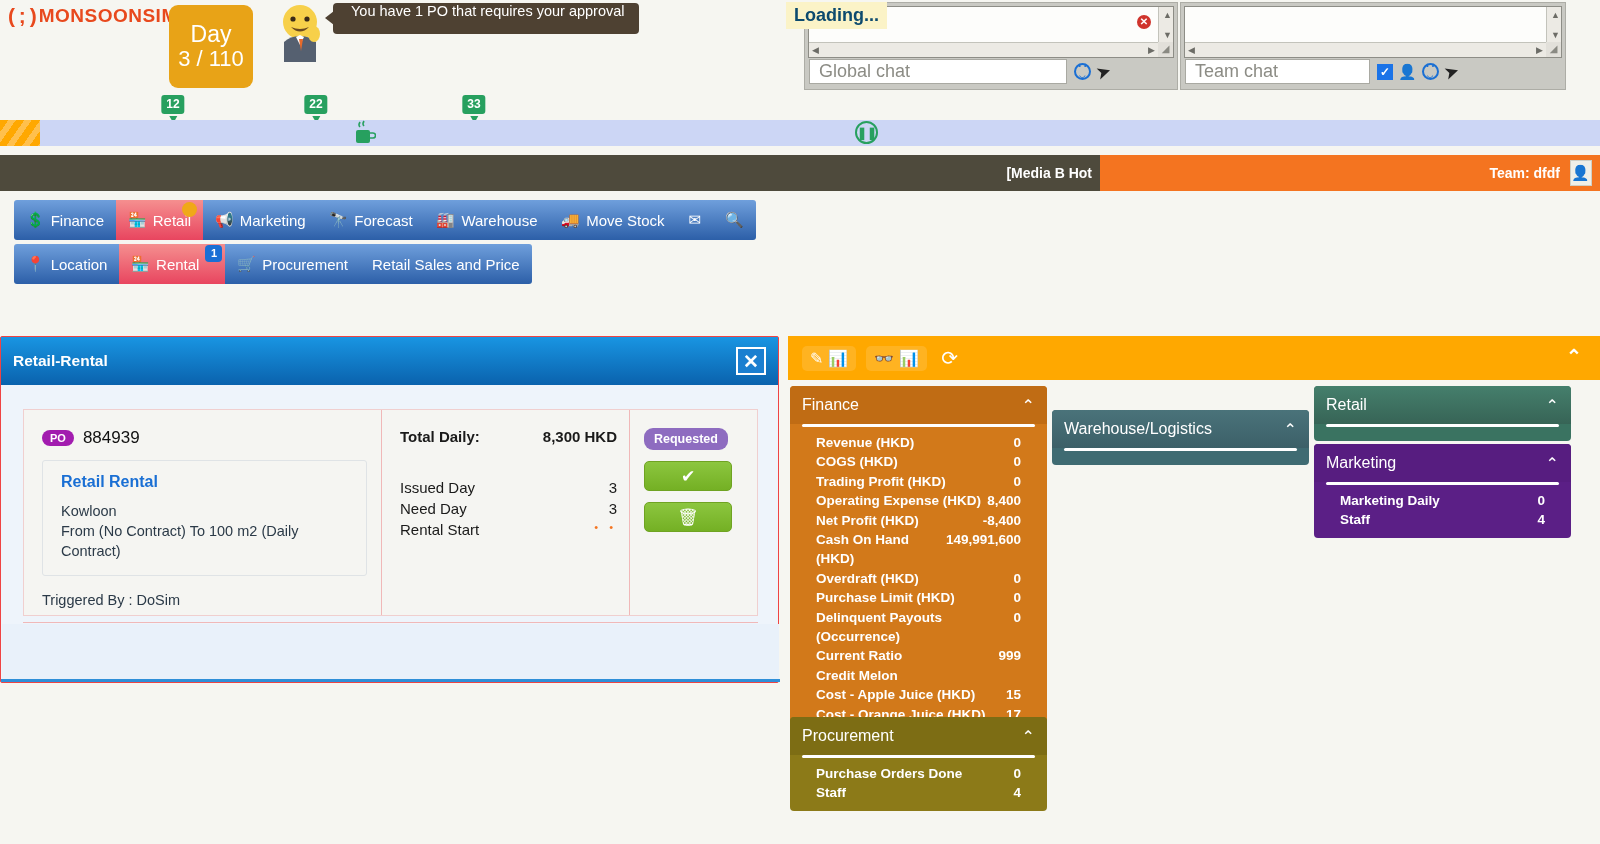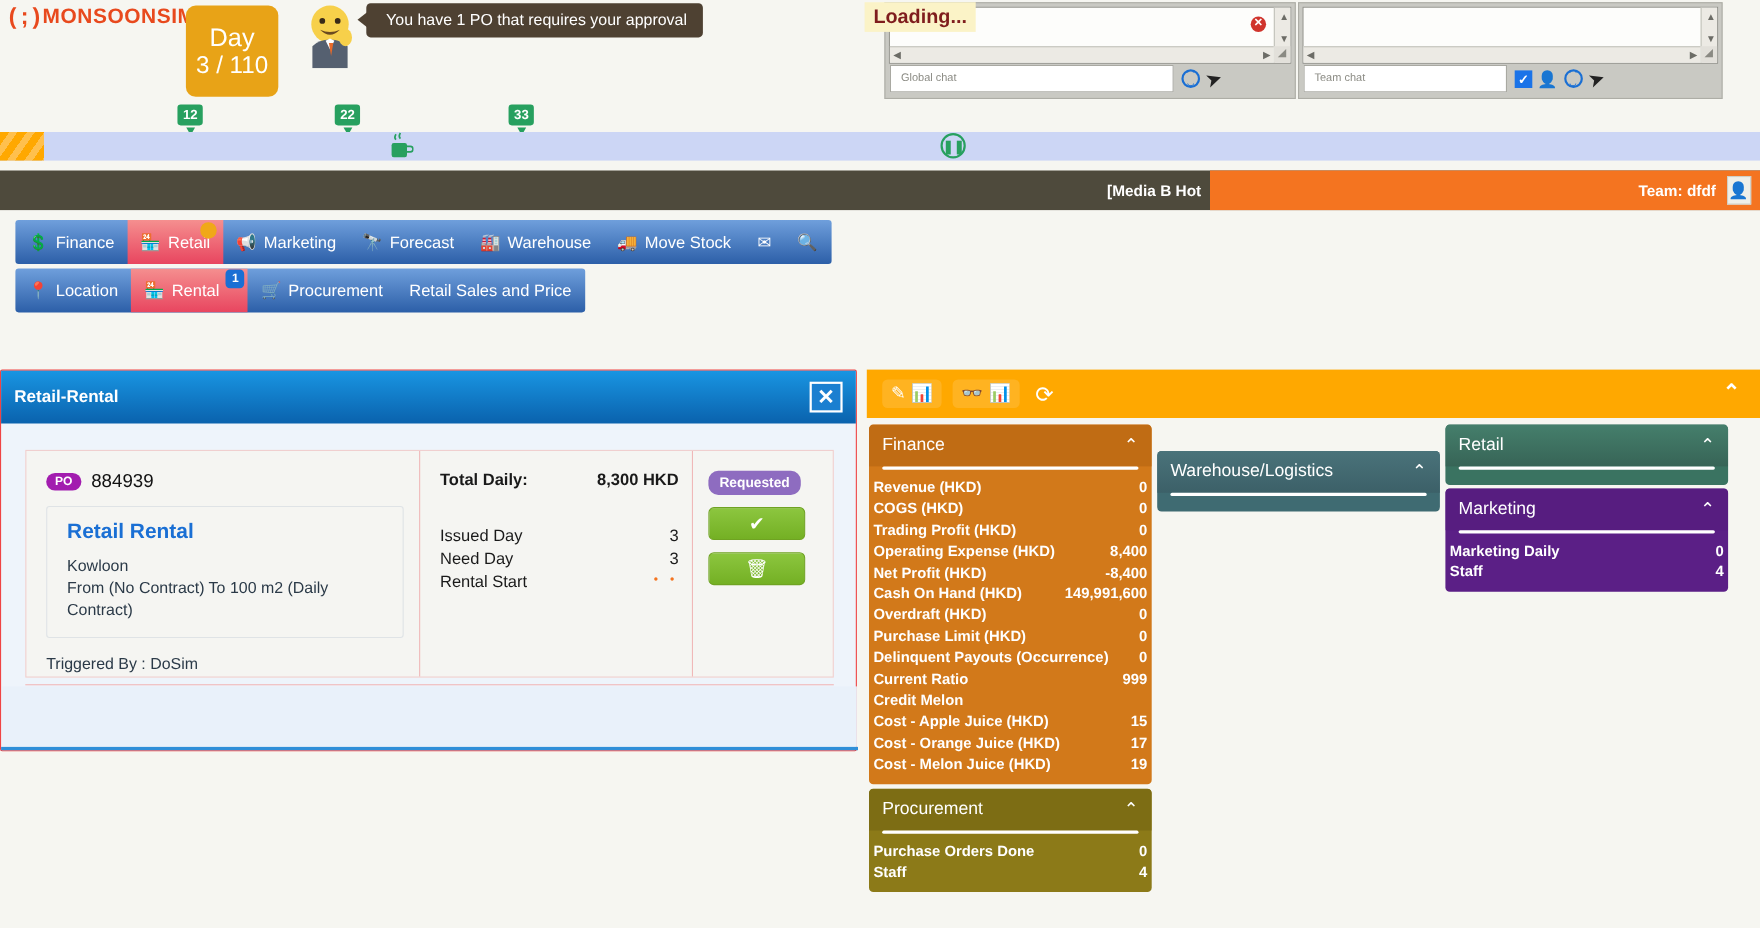--- a/index.html
+++ b/index.html
@@ -24,53 +24,53 @@
     display:flex; flex-direction:column; align-items:center; justify-content:center;
     color:#fff; line-height:1.08;
   }
   .day-label { font-size:23px; font-weight:400; }
   .day-value { font-size:22px; font-weight:400; }
 
   .avatar-emoji { position:absolute; left:272px; top:4px; width:56px; height:58px; }
   .speech {
     position:absolute; left:333px; top:3px; height:31px;
     background:#4e4132; color:#fff; border-radius:4px;
-    padding:0 14px 0 18px; display:flex; align-items:center;
+    padding:0 14px 0 18px; display:flex; 
     font-size:14.5px; white-space:nowrap;
   }
   .speech:before {
     content:""; position:absolute; left:-8px; top:8px;
     border-top:7px solid transparent; border-bottom:7px solid transparent;
     border-right:9px solid #4e4132;
   }
 
   .loading-badge {
     position:absolute; left:786px; top:2px; height:27px;
-    background:#fbf3c7; color:#7f1d1d; font-size:18px; font-weight:700;
+    background:#fbf3c7; color:#0c4a6e; font-size:18px; font-weight:700;
     display:flex; align-items:center; padding:0 8px; z-index:20;
   }
 
   
   .chatpanel { position:absolute; top:2px; height:88px; background:#c9c9c3; border:1px solid #adada6; }
   .chat-global { left:804px; width:374px; }
   .chat-team   { left:1180px; width:386px; }
   .chat-log {
     position:absolute; left:3px; top:3px; right:3px; height:52px;
     background:#fdfdfb; border:1px solid #8d8d86;
   }
   .chat-vscroll { position:absolute; right:0; top:0; width:15px; height:100%; background:#eceae4; border-left:1px solid #c3c3bb; }
   .chat-hscroll { position:absolute; left:0; bottom:0; height:15px; right:15px; background:#eceae4; border-top:1px solid #c3c3bb; }
   .arrow-g { position:absolute; font-size:9px; color:#6c6c66; line-height:1; }
   .chat-resize { position:absolute; right:0; bottom:0; width:15px; height:15px; background:#e2e0da; color:#8a8a83; font-size:10px; text-align:center; line-height:14px; }
   .chat-close { position:absolute; right:22px; top:8px; width:14px; height:14px; border-radius:50%;
      background:#d0342c; color:#fff; font-size:10px; font-weight:700; text-align:center; line-height:14px; }
   .chat-inputrow { position:absolute; left:4px; bottom:5px; right:4px; height:25px; display:flex; align-items:center; }
   .chat-input {
     height:25px; background:#fff; border:1px solid #a9a9a2; color:#8c8c85;
-    font-size:10px; display:flex; align-items:center; padding-left:9px;
+    font-size:18px; display:flex; align-items:center; padding-left:9px;
   }
   .chat-global .chat-input { width:258px; }
   .chat-team .chat-input { width:185px; }
   .chat-icons { display:flex; align-items:center; gap:5px; margin-left:7px; }
   .smiley { width:17px; height:17px; border-radius:50%; border:2px solid #1a6fd4; position:relative; }
   .smiley:before { content:"‿"; position:absolute; left:3px; top:-2px; font-size:11px; color:#1a6fd4; }
   .smiley:after { content:"••"; position:absolute; left:2.5px; top:-3px; font-size:7px; color:#1a6fd4; letter-spacing:3px; }
   .send-icon { font-size:18px; color:#222; transform:rotate(-18deg); }
   .cbox { width:16px; height:16px; background:#1a73e8; color:#fff; font-size:12px; text-align:center; line-height:16px; font-weight:700; }
   .person-icon { font-size:15px; color:#4a4a44; }
@@ -122,21 +122,21 @@
      font-size:19px; font-weight:700; display:flex; align-items:center; justify-content:center; }
   .dlg-card { position:absolute; left:22px; top:72px; width:735px; height:207px;
      background:#f5f5f2; border:1px solid #f0cfcf; display:flex; }
   .dlg-col-left { width:357px; padding:18px 14px 0 18px; position:relative; }
   .dlg-col-mid { width:248px; border-left:1px solid #f0b8b8; padding:18px 12px 0 18px; }
   .dlg-col-right { width:128px; border-left:1px solid #f0b8b8; padding:18px 0 0 14px; }
   .po-row { display:flex; align-items:center; gap:9px; }
   .po-chip { background:#a21caf; color:#fff; font-size:11px; font-weight:700; border-radius:9px; padding:2px 8px; }
   .po-num { font-size:17px; color:#111; }
   .inner-box { margin-top:12px; border:1px solid #dfe3e6; border-radius:3px; padding:12px 14px 14px 18px; }
-  .inner-title { color:#1a6fd4; font-size:19px; font-weight:700; margin-bottom:10px; }
+  .inner-title { color:#1a6fd4; font-size:16px; font-weight:700; margin-bottom:10px; }
   .inner-text { color:#2b3a48; font-size:14.5px; line-height:1.38; }
   .trigger { margin-top:16px; color:#2b3a48; font-size:14.5px; }
   .mid-row { display:flex; justify-content:space-between; font-size:15px; color:#1a1a1a; }
   .mid-row.first { font-weight:700; margin-bottom:34px; }
   .mid-row.sub { margin-bottom:4px; }
   .dots { color:#f47420; letter-spacing:4px; font-size:11px; }
   .chip-req { background:#8e6cc0; color:#fff; font-size:12.5px; font-weight:700;
      border-radius:9px; padding:4px 10px; display:inline-block; }
   .btn-green { margin-top:11px; width:88px; height:30px; background:linear-gradient(#8cc63f,#74b024);
      border:1px solid #6fa322; border-radius:5px; color:#fff; font-size:17px;
@@ -150,21 +150,21 @@
      display:flex; align-items:center; padding-left:14px; gap:10px; }
   .kpi-tool-btn { background:rgba(255,255,255,0.13); border-radius:5px; padding:3px 8px;
      display:flex; align-items:center; gap:5px; color:#fff; font-size:16px; }
   .kpi-refresh { color:#fff; font-size:20px; margin-left:4px; }
   .kpi-collapse { position:absolute; right:18px; top:9px; color:#fff; font-size:19px; font-weight:700; }
 
   .panel { position:absolute; border-radius:4px; overflow:hidden; }
   .panel-head { height:38px; display:flex; align-items:center; justify-content:space-between;
      padding:0 12px; color:#fff; font-size:16px; }
   .panel-rule { height:3px; background:#fff; margin:0 12px 6px; border-radius:2px; }
-  .kpi-row { display:flex; justify-content:space-between; padding:0 4px; color:#fff;
+  .kpi-row { display:flex; justify-content:space-between; padding:0 26px; color:#fff;
      font-size:13.5px; font-weight:700; line-height:19.4px; }
 
   .p-finance { left:790px; top:386px; width:257px; background:#d2791a; }
   .p-finance .panel-head { background:#c06c14; }
   .p-procure { left:790px; top:717px; width:257px; background:#8c7a18; }
   .p-procure .panel-head { background:#7d6d14; }
   .p-wh { left:1052px; top:386px; width:257px; height:55px; background:#3f6b72;margin-top:24px; }
   .p-wh .panel-head { background:linear-gradient(#4a737a,#3c6068); }
   .p-retail { left:1314px; top:386px; width:257px; height:55px; background:#3a7361; }
   .p-retail .panel-head { background:linear-gradient(#457f6c,#376456); }

